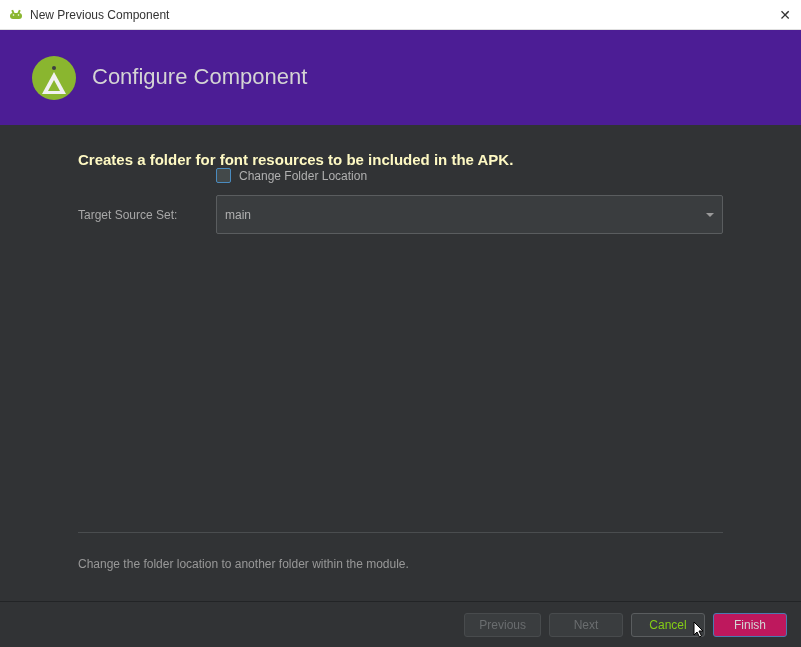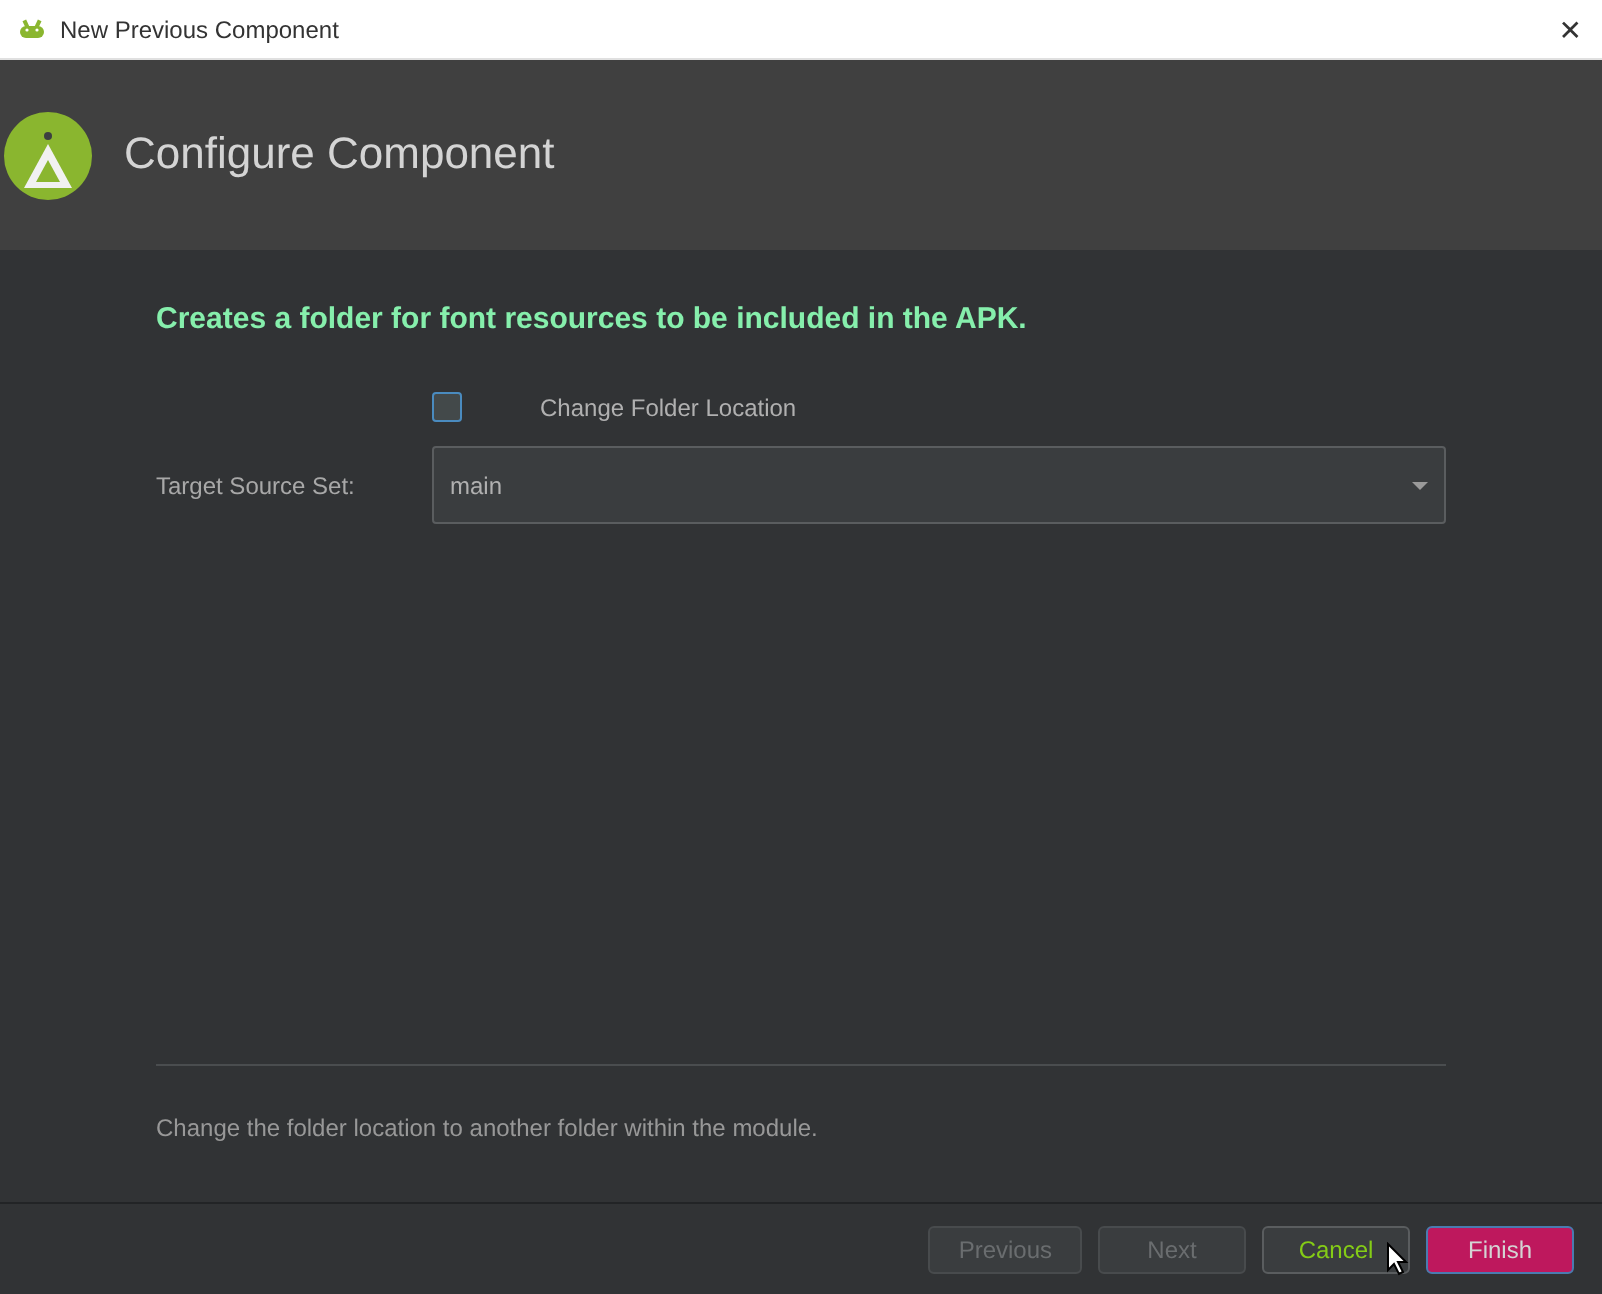--- a/index.html
+++ b/index.html
@@ -26,25 +26,25 @@
       right: 10px;
       top: 50%;
       transform: translateY(-50%);
       font-size: 14px;
       color: #333;
       cursor: pointer;
       font-family: Arial, sans-serif;
     }
     
     .header-banner {
-      background: #404040;
+      background: #4c1d95;
       height: 95px;
       display: flex;
       align-items: center;
-      padding: 0 2px;
+      padding: 0 32px;
       color: #c5c5c5;
     }
     .as-logo {
       width: 44px; height: 44px;
       background: #8ab62f;
       border-radius: 50%;
       position: relative;
       margin-right: 16px;
       flex-shrink: 0;
     }
@@ -89,41 +89,39 @@
     .main-body {
       background: #313335;
       height: 476px;
       padding: 26px 78px 0 78px;
       color: #b0b0b0;
       position: relative;
     }
     .main-heading {
       font-size: 15px;
       font-weight: bold;
-      color: #86efac;
-      margin-bottom: 28px;
+      color: #fef9c3;
     }
     
     .form-row {
       display: flex;
       align-items: center;
       margin-bottom: 12px;
     }
     .form-label-col {
       width: 138px;
       text-align: left;
       font-size: 12px;
       color: #a8a8a8;
       padding-right: 10px;
     }
     .form-control-col {
       flex: 1;
       display: flex;
       align-items: center;
-      gap: 31px;
     }
     
     .checkbox-box {
       width: 15px; height: 15px;
       border: 1px solid #4a8bbf;
       background: #43494a;
       margin-right: 8px;
       border-radius: 2px;
       flex-shrink: 0;
     }

